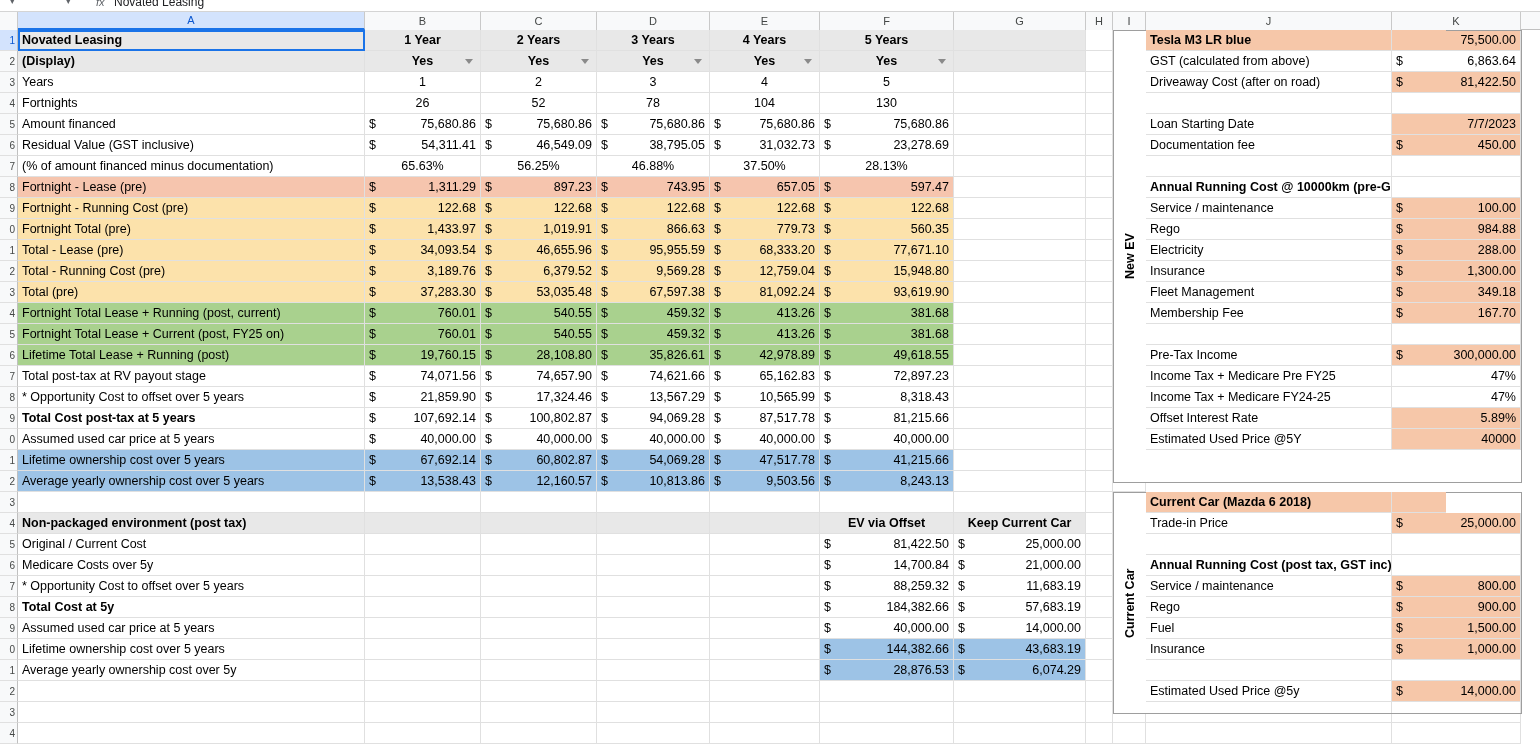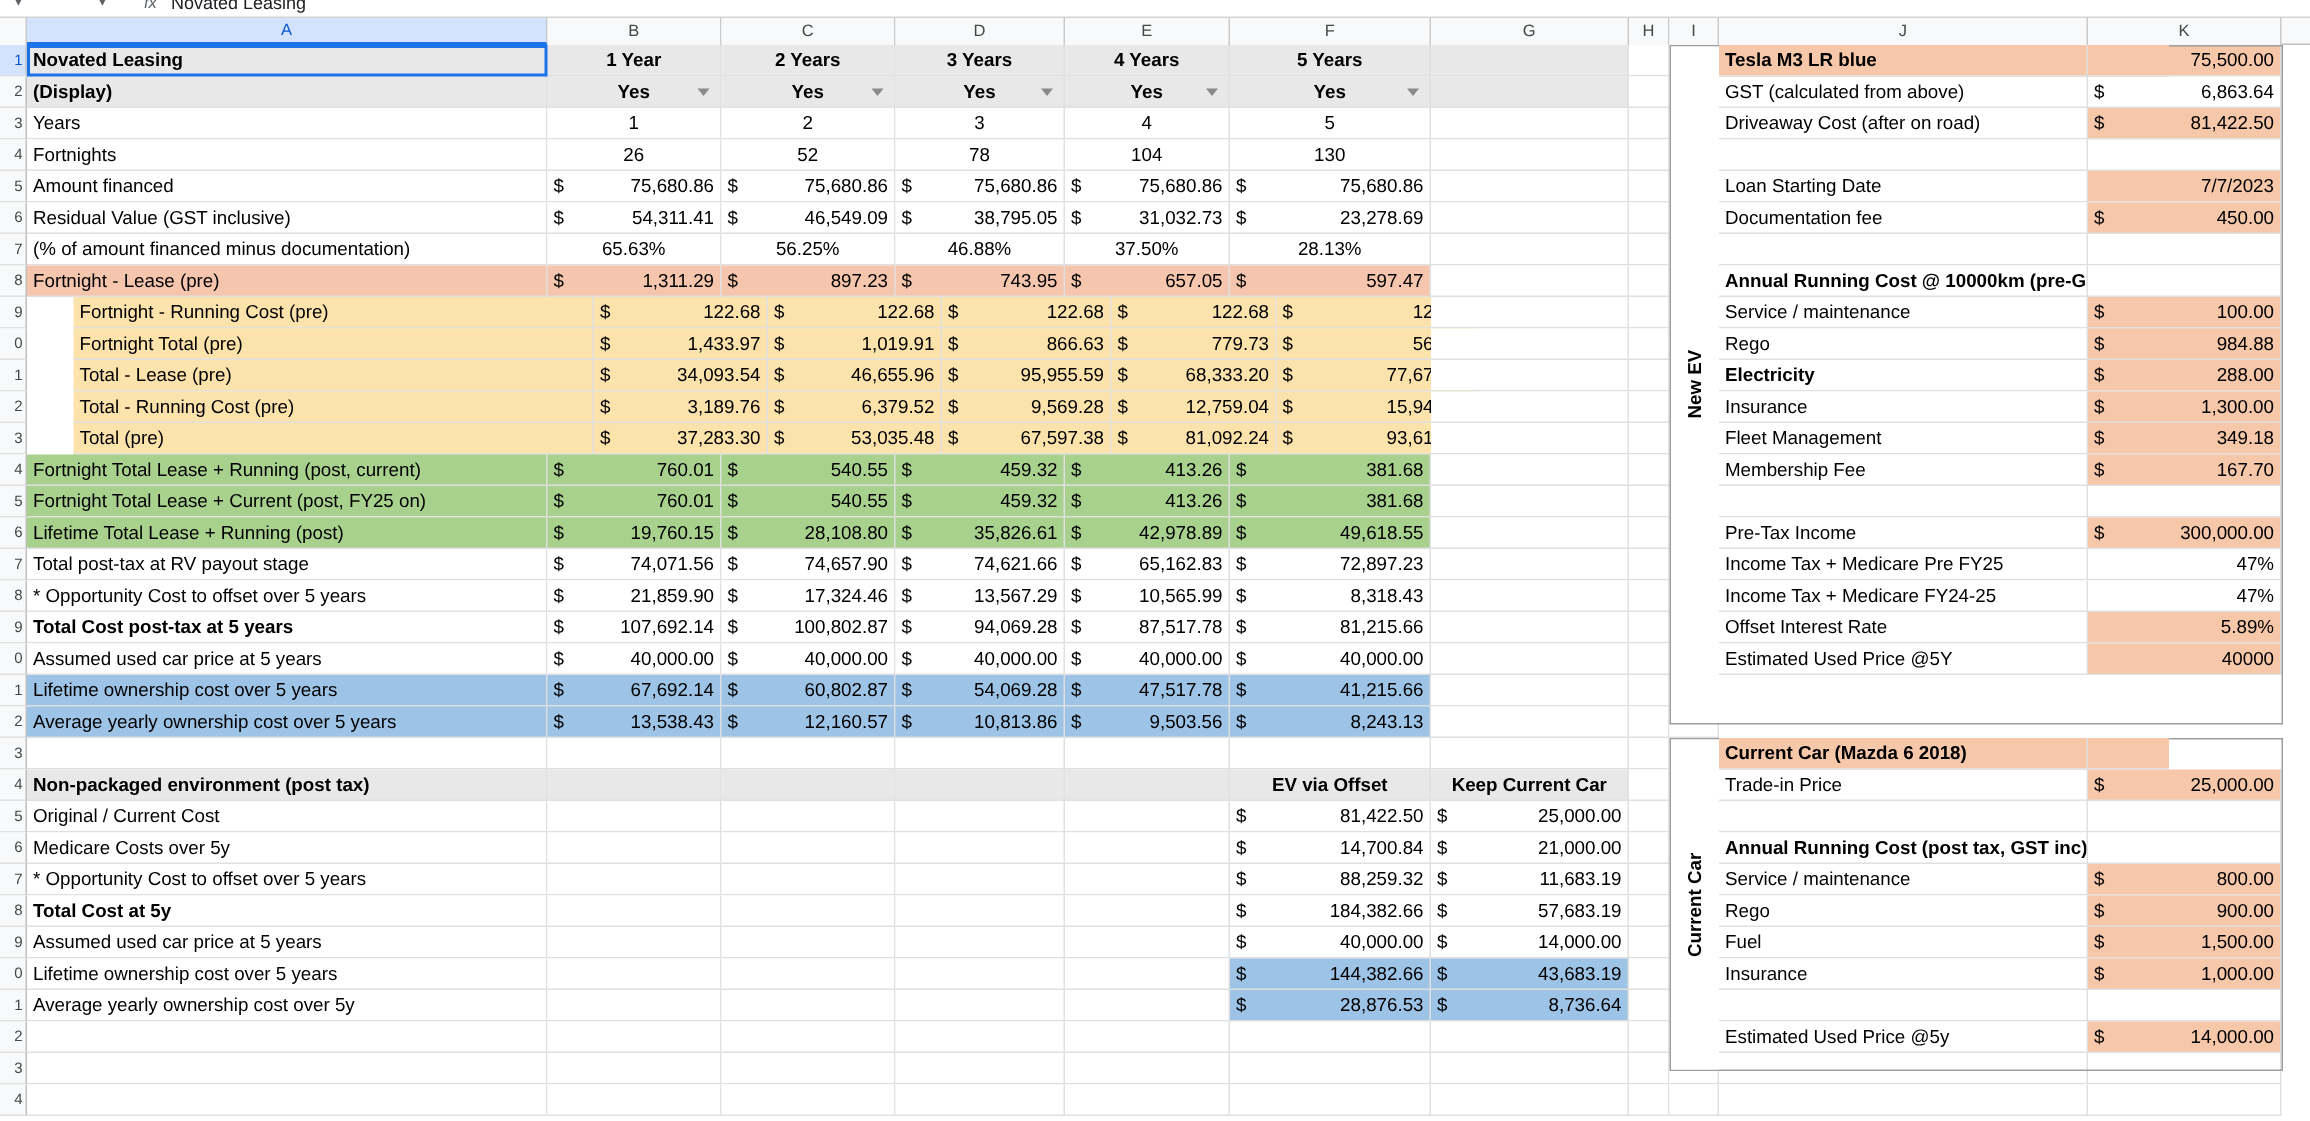--- a/index.html
+++ b/index.html
@@ -107,21 +107,21 @@
     padding: 0 4px;
     white-space: nowrap;
     overflow: hidden;
     background: #ffffff;
     font-size: 12.5px;
   }
   .money .sym { margin-right: 6px; }
 
   
   .f-orange   { background: #f6c7a9 !important; }
-  .f-yellow   { background: #fce2ab !important; margin-left: 31px; }
+  .f-yellow   { background: #fce2ab !important; }
   .f-salmon   { background: #f6c5ae !important; }
   .f-green    { background: #a9d18e !important; }
   .f-blue     { background: #9dc3e6 !important; }
   .f-grey     { background: #e8e8e8 !important; }
   .f-white    { background: #ffffff !important; }
 
   
   .active-cell {
     position: absolute;
     border: 2px solid #1a73e8;
@@ -730,21 +730,21 @@
       <div class="cell f-white" style="left:365px; top:660px; width:116px;"></div>
       <div class="cell f-white" style="left:481px; top:660px; width:116px;"></div>
       <div class="cell f-white" style="left:597px; top:660px; width:113px;"></div>
       <div class="cell f-white" style="left:710px; top:660px; width:110px;"></div>
       <div class="money f-blue" style="left:820px; top:660px; width:134px;">
         <span class="sym">$</span>
         <span>28,876.53</span>
       </div>
       <div class="money f-blue" style="left:954px; top:660px; width:132px;">
         <span class="sym">$</span>
-        <span>8,736.64</span>
+        <span>6,074.29</span>
       </div>
       <div class="cell f-white" style="left:18px; top:681px; width:347px;"></div>
       <div class="cell f-white" style="left:365px; top:681px; width:116px;"></div>
       <div class="cell f-white" style="left:481px; top:681px; width:116px;"></div>
       <div class="cell f-white" style="left:597px; top:681px; width:113px;"></div>
       <div class="cell f-white" style="left:710px; top:681px; width:110px;"></div>
       <div class="cell f-white" style="left:820px; top:681px; width:134px;"></div>
       <div class="cell f-white" style="left:954px; top:681px; width:132px;"></div>
       <div class="cell f-white" style="left:18px; top:702px; width:347px;"></div>
       <div class="cell f-white" style="left:365px; top:702px; width:116px;"></div>
@@ -825,21 +825,21 @@
       <div class="cell" style="left:1146px; top:198px; width:246px;">Service / maintenance</div>
       <div class="money f-orange" style="left:1392px; top:198px; width:129px;">
         <span class="sym">$</span>
         <span>100.00</span>
       </div>
       <div class="cell" style="left:1146px; top:219px; width:246px;">Rego</div>
       <div class="money f-orange" style="left:1392px; top:219px; width:129px;">
         <span class="sym">$</span>
         <span>984.88</span>
       </div>
-      <div class="cell" style="left:1146px; top:240px; width:246px;font-weight:bold;">Electricity</div>
+      <div class="cell" style="left:1146px; top:240px; width:246px;">Electricity</div>
       <div class="money f-orange" style="left:1392px; top:240px; width:129px;">
         <span class="sym">$</span>
         <span>288.00</span>
       </div>
       <div class="cell" style="left:1146px; top:261px; width:246px;">Insurance</div>
       <div class="money f-orange" style="left:1392px; top:261px; width:129px;">
         <span class="sym">$</span>
         <span>1,300.00</span>
       </div>
       <div class="cell" style="left:1146px; top:282px; width:246px;">Fleet Management</div>

